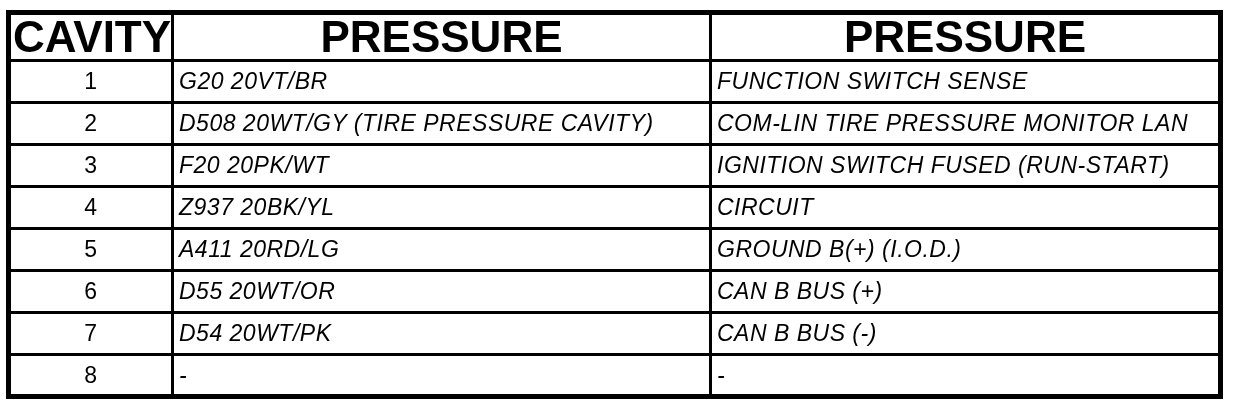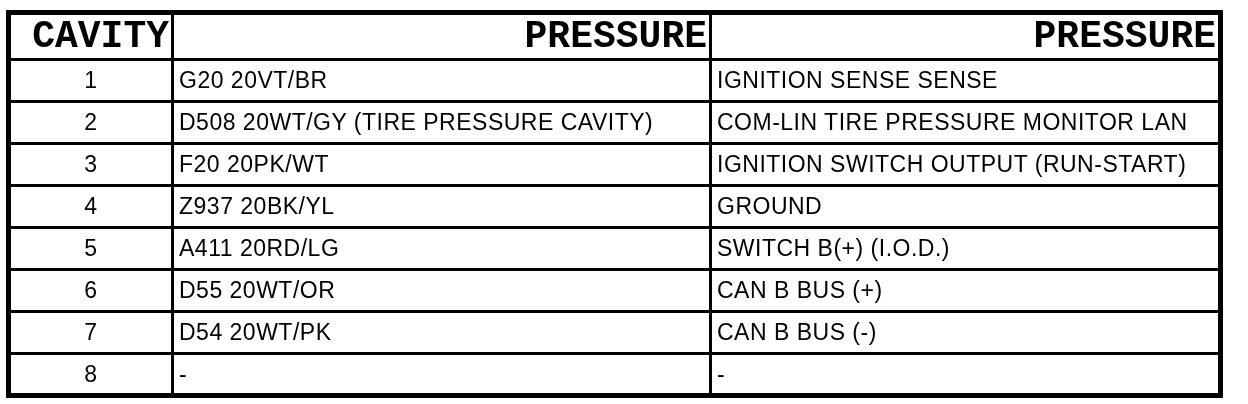--- a/index.html
+++ b/index.html
@@ -40,42 +40,42 @@
     white-space: nowrap;
     vertical-align: middle;
   }
   table.pinout thead tr {
     height: 47px;
   }
   table.pinout tbody tr {
     height: 42px;
   }
   table.pinout th {
-    font-size: 38px;
+    font-size: 44px;
     font-weight: bold;
-    text-align: right;
+    text-align: center;
     letter-spacing: 0px;
     padding: 0 2px;
     line-height: 1;
-    font-family: Liberation Mono, monospace;
   }
   table.pinout td {
     font-size: 23px;
     font-weight: normal;
     letter-spacing: 0.5px;
     line-height: 1;
   }
   table.pinout td.cell-cavity {
     text-align: center;
     padding: 0;
   }
   table.pinout td.cell-circuit,
   table.pinout td.cell-function {
     text-align: left;
     padding: 0 2px 0 5px;
+    font-style: italic;
   }
 </style>
 </head>
 <body>
 
 <div class="page">
   <table class="pinout">
     <colgroup>
       <col class="col-cavity">
       <col class="col-circuit">
@@ -85,41 +85,41 @@
       <tr>
         <th>CAVITY</th>
         <th>PRESSURE</th>
         <th>PRESSURE</th>
       </tr>
     </thead>
     <tbody>
       <tr>
         <td class="cell-cavity">1</td>
         <td class="cell-circuit">G20 20VT/BR</td>
-        <td class="cell-function">IGNITION SENSE SENSE</td>
+        <td class="cell-function">FUNCTION SWITCH SENSE</td>
       </tr>
       <tr>
         <td class="cell-cavity">2</td>
         <td class="cell-circuit">D508 20WT/GY (TIRE PRESSURE CAVITY)</td>
         <td class="cell-function">COM-LIN TIRE PRESSURE MONITOR LAN</td>
       </tr>
       <tr>
         <td class="cell-cavity">3</td>
         <td class="cell-circuit">F20 20PK/WT</td>
-        <td class="cell-function">IGNITION SWITCH OUTPUT (RUN-START)</td>
+        <td class="cell-function">IGNITION SWITCH FUSED (RUN-START)</td>
       </tr>
       <tr>
         <td class="cell-cavity">4</td>
         <td class="cell-circuit">Z937 20BK/YL</td>
-        <td class="cell-function">GROUND</td>
+        <td class="cell-function">CIRCUIT</td>
       </tr>
       <tr>
         <td class="cell-cavity">5</td>
         <td class="cell-circuit">A411 20RD/LG</td>
-        <td class="cell-function">SWITCH B(+) (I.O.D.)</td>
+        <td class="cell-function">GROUND B(+) (I.O.D.)</td>
       </tr>
       <tr>
         <td class="cell-cavity">6</td>
         <td class="cell-circuit">D55 20WT/OR</td>
         <td class="cell-function">CAN B BUS (+)</td>
       </tr>
       <tr>
         <td class="cell-cavity">7</td>
         <td class="cell-circuit">D54 20WT/PK</td>
         <td class="cell-function">CAN B BUS (-)</td>

